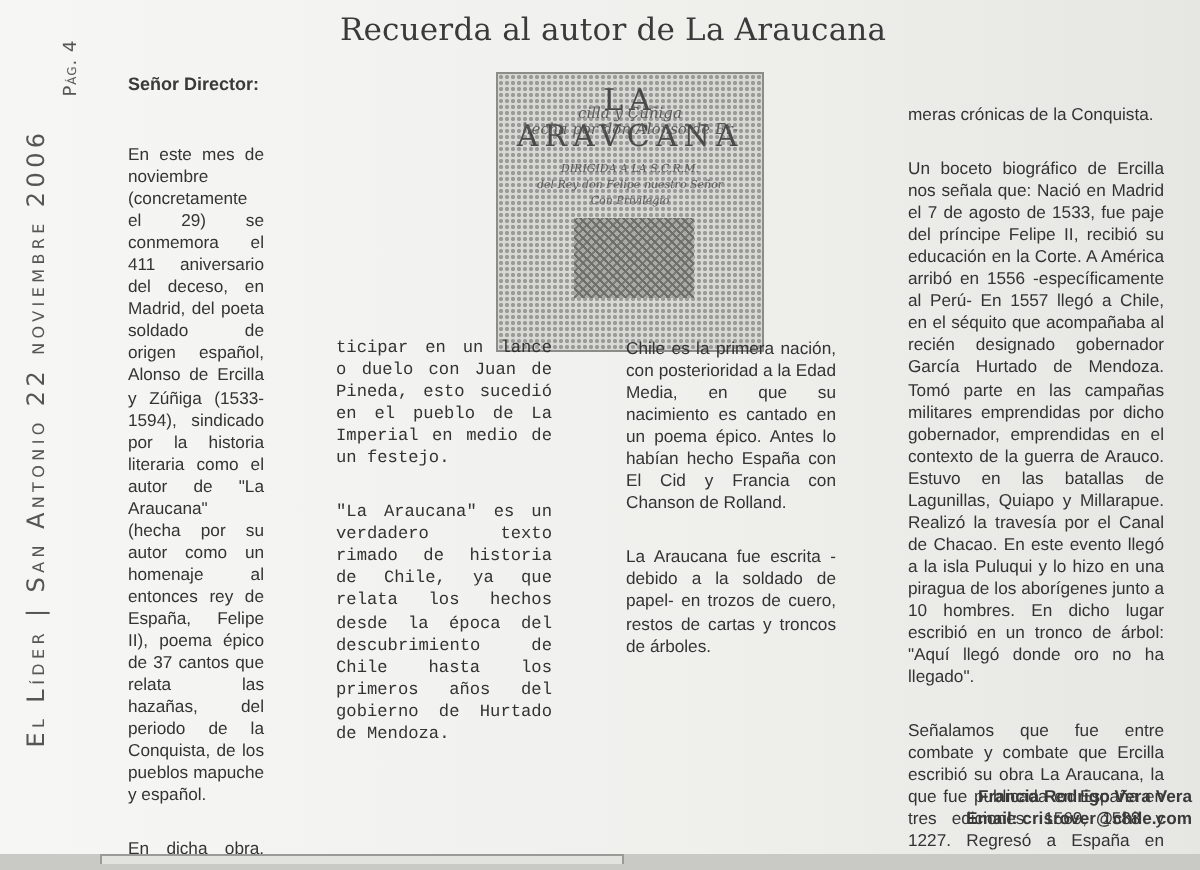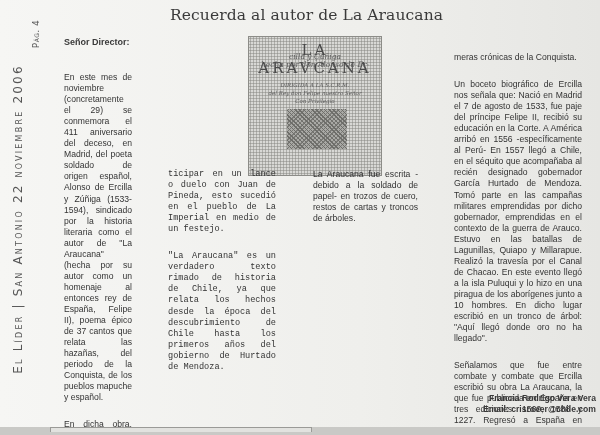--- a/index.html
+++ b/index.html
@@ -118,20 +118,21 @@
     <p>En dicha obra, Ercilla, canta al valor y a los hechos de los conquistadores -el pueblo español-. Los mapuches son catapultados a la categoría de héroes, se les exalta en todo su esplendor guerrero. Así de esta manera desfilan por "La Araucana", personajes de la talla de Diego de Almagro, Pedro de Valdivia, García Hurtado de Mendoza, Lautaro, Galvarino, Caupolicán, Rengo, Colo Colo, Fresia, Guacolda.</p>
 
   </div>
 
   <div class="col col2">
     <p>ticipar en un lance o duelo con Juan de Pineda, esto sucedió en el pueblo de La Imperial en medio de un festejo.</p>
     <p>"La Araucana" es un verdadero texto rimado de historia de Chile, ya que relata los hechos desde la época del descubrimiento de Chile hasta los primeros años del gobierno de Hurtado de Mendoza.</p>
   </div>
 
   <div class="col col3">
+    <p>Chile es la primera nación, con posterioridad a la Edad Media, en que su nacimiento es cantado en un poema épico. Antes lo habían hecho España con El Cid y Francia con Chanson de Rolland.</p>
     <p>La Araucana fue escrita -debido a la soldado de papel- en trozos de cuero, restos de cartas y troncos de árboles.</p>
   </div>
 
   <div class="col col4">
     <p>meras crónicas de la Conquista.</p>
     <p>Un boceto biográfico de Ercilla nos señala que: Nació en Madrid el 7 de agosto de 1533, fue paje del príncipe Felipe II, recibió su educación en la Corte. A América arribó en 1556 -específicamente al Perú- En 1557 llegó a Chile, en el séquito que acompañaba al recién designado gobernador García Hurtado de Mendoza. Tomó parte en las campañas militares emprendidas por dicho gobernador, emprendidas en el contexto de la guerra de Arauco. Estuvo en las batallas de Lagunillas, Quiapo y Millarapue. Realizó la travesía por el Canal de Chacao. En este evento llegó a la isla Puluqui y lo hizo en una piragua de los aborígenes junto a 10 hombres. En dicho lugar escribió en un tronco de árbol: "Aquí llegó donde oro no ha llegado".</p>
     <p>Señalamos que fue entre combate y combate que Ercilla escribió su obra La Araucana, la que fue publicada en España en tres ediciones: 1569, 1588 y 1227. Regresó a España en 1563, previamente había llegado a Perú en 1559. En España se reincorporó a la Corte y contrajo matrimonio con María Bazán.</p>
   </div>
 
   <div class="signature">

